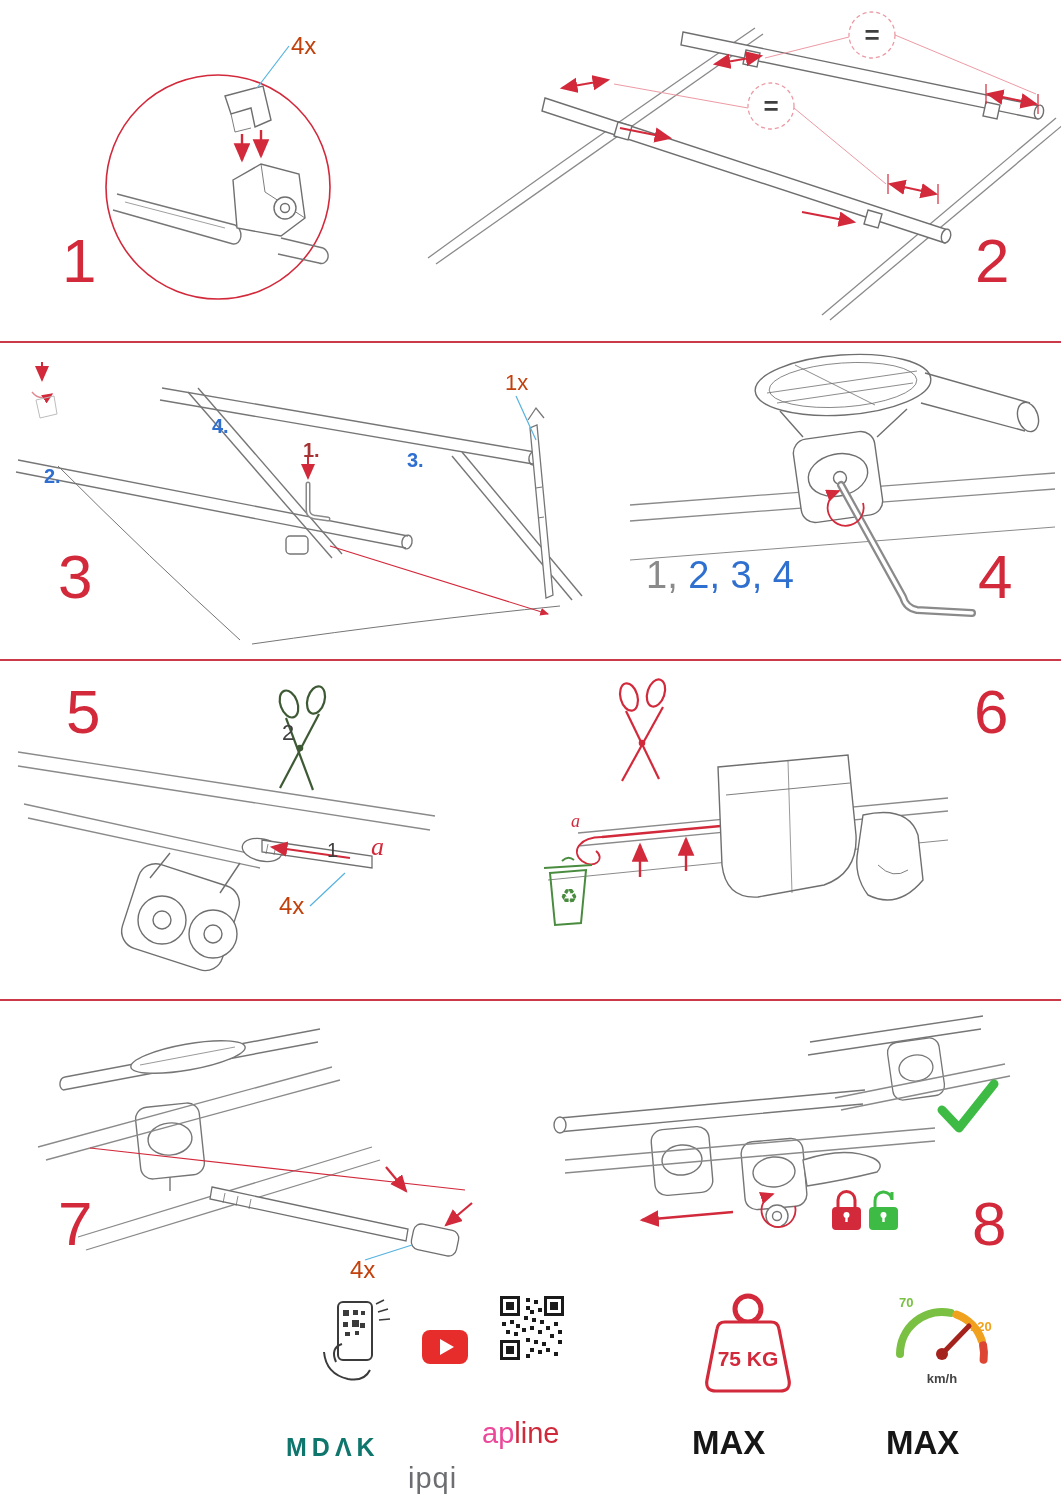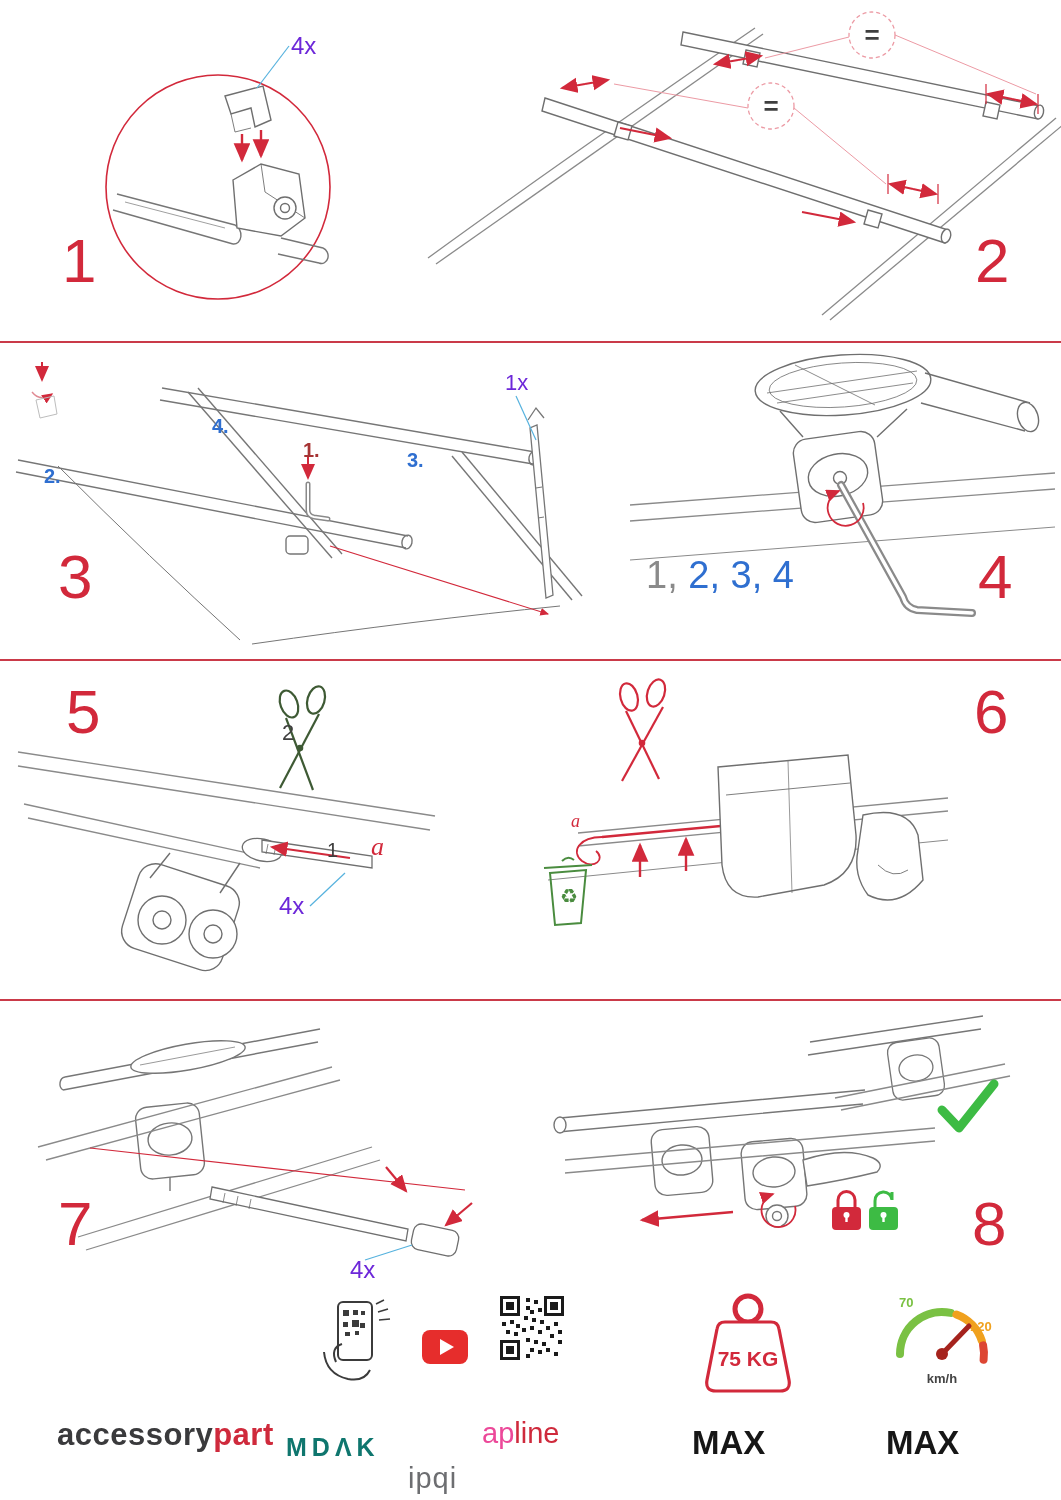--- a/index.html
+++ b/index.html
@@ -4,21 +4,21 @@
 <style>
   * { margin:0; padding:0; box-sizing:border-box; }
   html,body { background:#ffffff; }
   .page {
     position:relative; width:1061px; height:1500px; background:#ffffff;
     font-family:"Liberation Sans","DejaVu Sans",sans-serif; overflow:hidden;
   }
   .divider { position:absolute; left:0; width:1061px; height:2px; background:#ca3a49; }
   .step-num { position:absolute; font-size:62px; line-height:1; color:#d2293b; font-weight:400; }
   .lbl { position:absolute; line-height:1; white-space:nowrap; }
-  .cyan { color:#6d28d9; }
+  .cyan { color:#c2410c; }
   .blue { color:#2f6fd0; font-weight:700; }
   .red { color:#d2293b; }
   .darkred { color:#a63434; font-weight:700; }
   .gray { color:#8a8a8a; }
   .dark { color:#3f3f3f; }
   .ital { font-family:"Liberation Serif","DejaVu Serif",serif; font-style:italic; }
   svg.draw { position:absolute; overflow:visible; }
   .eq { width:28px; text-align:center; font-size:26px; font-weight:700; color:#3f3f3f; }
   .product-name { position:absolute; left:56px; top:1330px; font-size:54px; font-weight:700; color:#232363; letter-spacing:1px; }
   .brand { position:absolute; left:57px; top:1417px; font-size:31px; font-weight:700; letter-spacing:0.5px; }
@@ -379,23 +379,20 @@
       <rect x="340.3" y="215" width="2.4" height="7" fill="#ffffff"></rect>
     </g>
     <g>
       <path d="M370,207 V201 A8.5,8.5 0 0 1 387,200 L387,192" stroke="#3dbb44" stroke-width="3" fill="none"></path>
       <rect x="364" y="207" width="29" height="23" rx="4" fill="#3dbb44"></rect>
       <circle cx="378.5" cy="215" r="3" fill="#ffffff"></circle>
       <rect x="377.3" y="215" width="2.4" height="7" fill="#ffffff"></rect>
     </g>
   </svg>
 
-  <div class="brand">
-    <span class="b1">accessory</span><span class="b2">part</span>
-  </div>
 
   <svg class="draw" style="left:312px;top:1296px" width="80" height="88" viewBox="0 0 80 88">
     <g stroke="#3b3b3b" fill="none" stroke-width="2">
       <rect x="26" y="6" width="34" height="58" rx="5"></rect>
       <path d="M64,8 L72,4 M66,16 L76,13 M67,24 L78,23" stroke-width="1.5"></path>
       <path d="M12,56 Q14,78 36,83 Q52,86 58,74"></path>
       <path d="M24,66 Q18,52 30,48"></path>
     </g>
     <g fill="#3b3b3b">
       <rect x="31" y="14" width="6" height="6"></rect>

